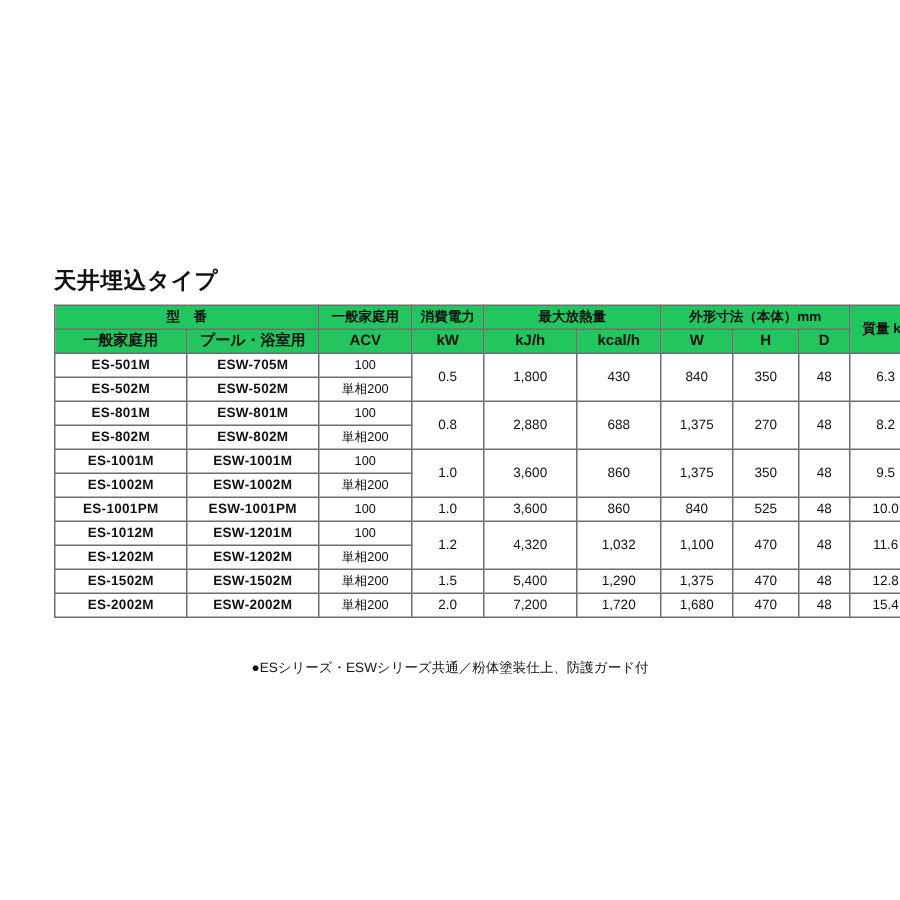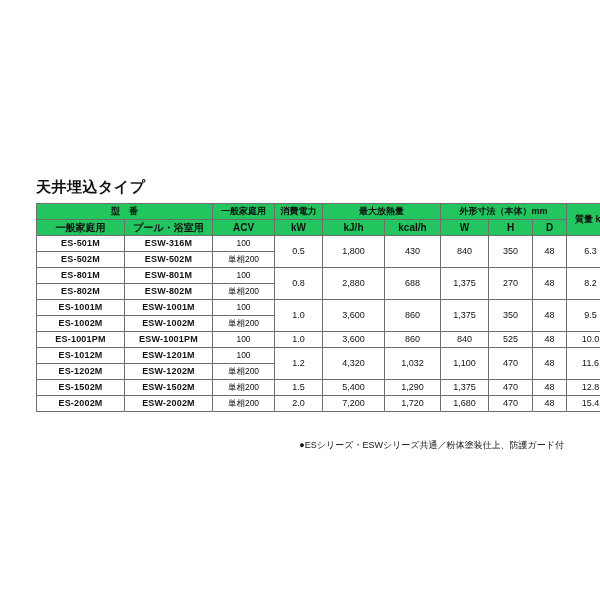--- a/index.html
+++ b/index.html
@@ -87,21 +87,21 @@
   }
   td.volt {
     font-size: 8.5px;
   }
   .footnotes {
     margin-top: 12px;
     font-size: 9px;
     color: #111;
   }
   .footnote-right {
-    text-align: right;
+    text-align: center;
     margin-bottom: 5px;
     margin-top: 27px;
   }
   .footnote-left {
     text-align: left;
   }
 </style>
 </head>
 <body>
 
@@ -142,21 +142,21 @@
           <th class="sub">kJ/h</th>
           <th class="sub">kcal/h</th>
           <th class="sub">W</th>
           <th class="sub">H</th>
           <th class="sub">D</th>
         </tr>
       </thead>
       <tbody>
           <tr>
             <td class="model">ES-501M</td>
-            <td class="model">ESW-316M</td>
+            <td class="model">ESW-705M</td>
             <td class="volt">100</td>
             <td rowspan="2">0.5</td>
             <td rowspan="2">1,800</td>
             <td rowspan="2">430</td>
             <td rowspan="2">840</td>
             <td rowspan="2">350</td>
             <td rowspan="2">48</td>
             <td rowspan="2">6.3</td>
           </tr>
           <tr>

